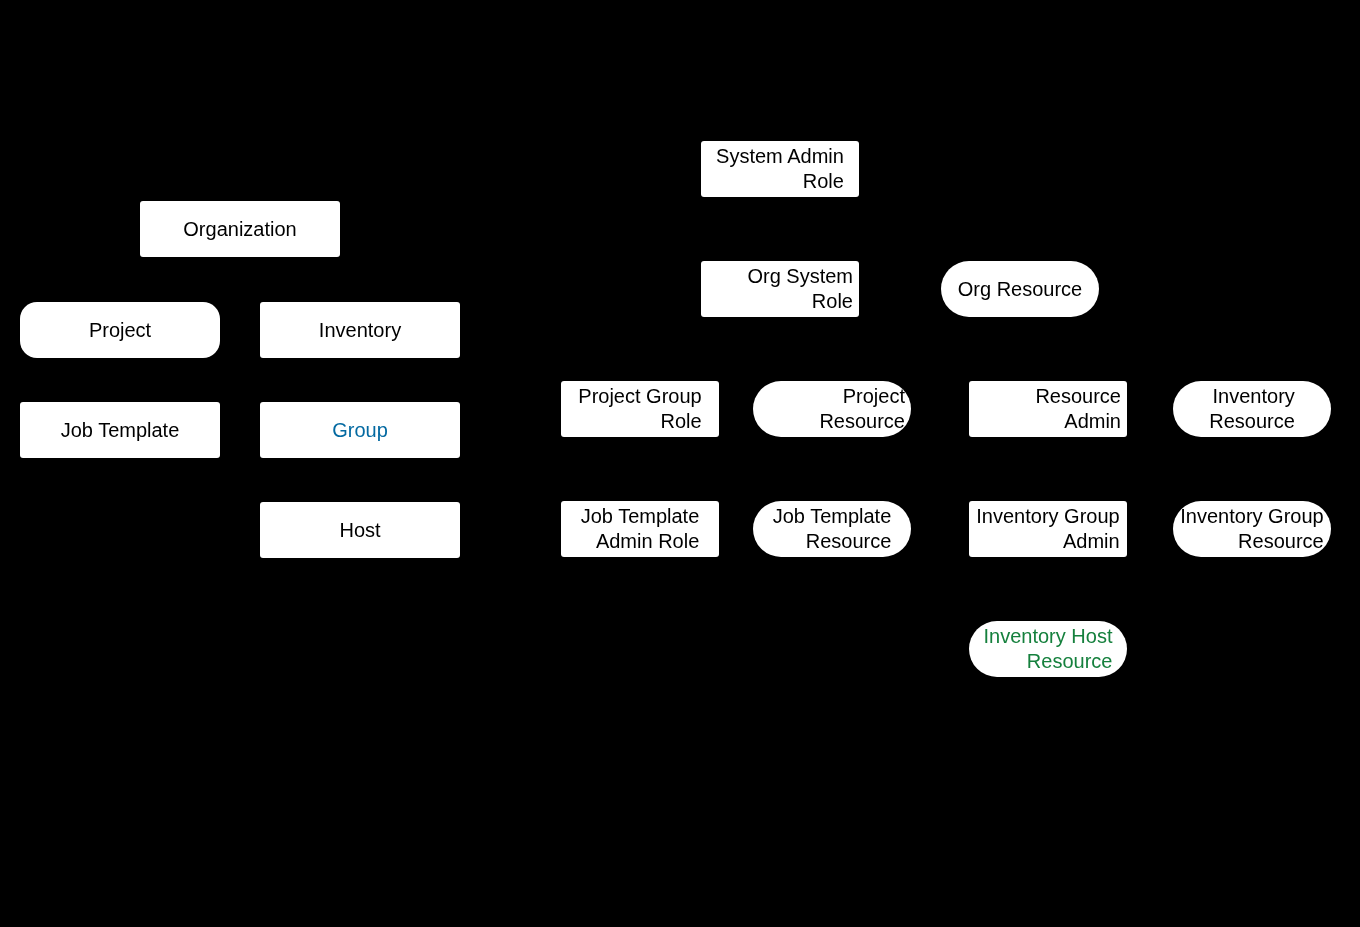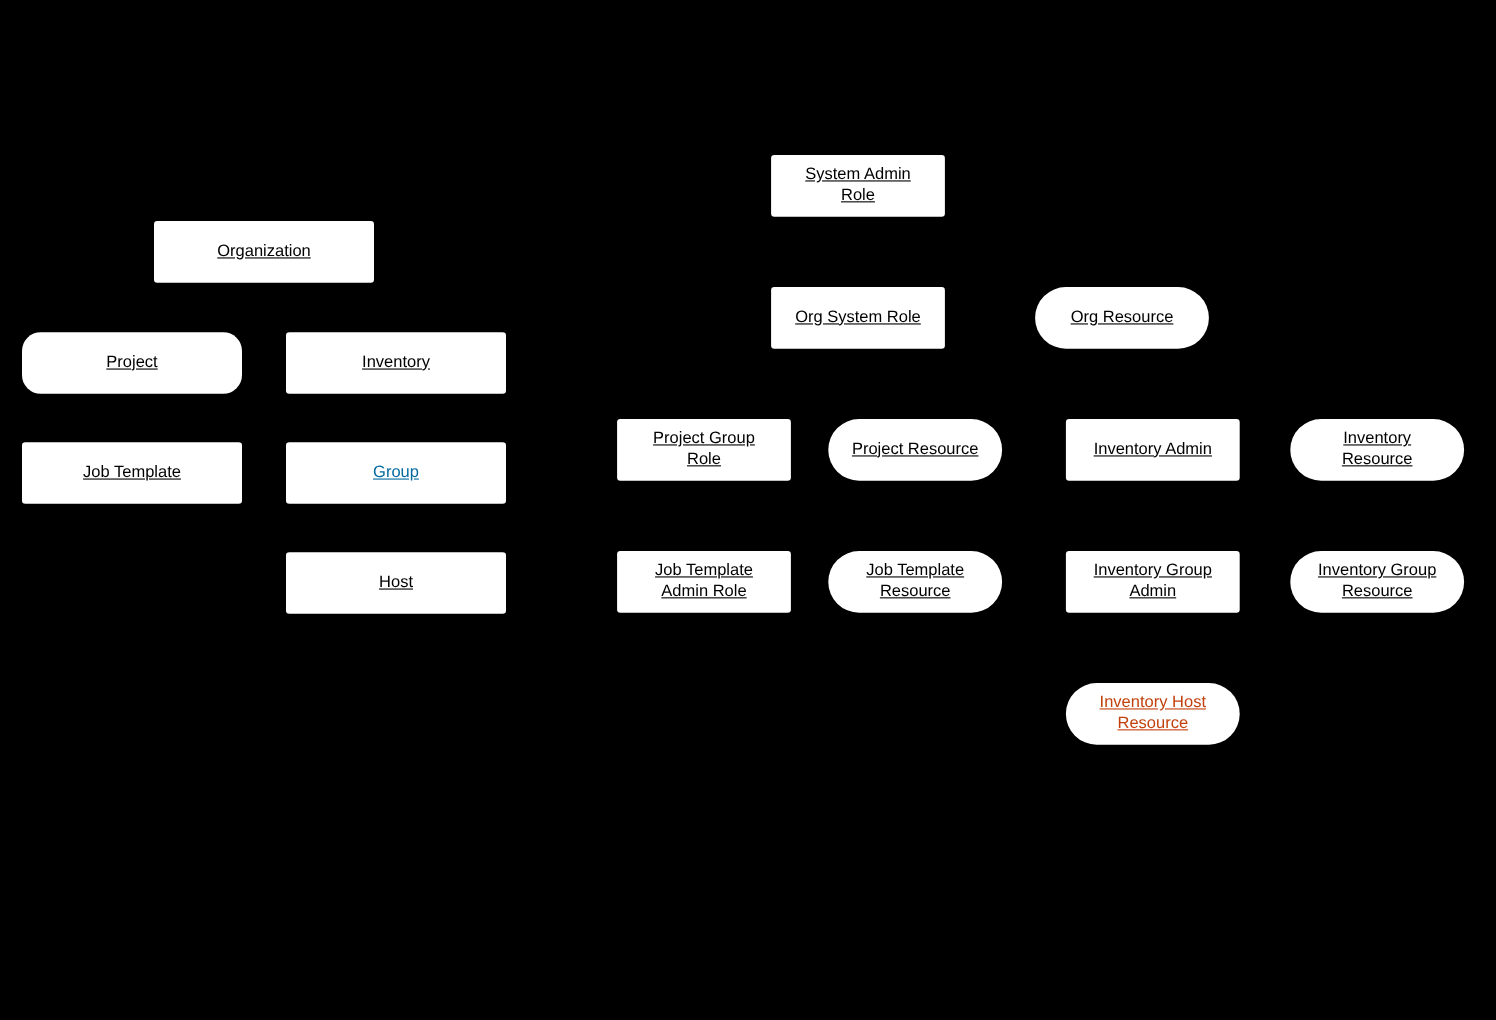--- a/index.html
+++ b/index.html
@@ -22,27 +22,26 @@
     height: 927px;
     background: #000000;
   }
   .node {
     position: absolute;
     background: #ffffff;
     color: #000000;
     display: flex;
     align-items: center;
     justify-content: center;
-    text-align: center;
+    text-align: right;
     line-height: 1.25;
-    font-size: 15px;
+    font-size: 20px;
     box-sizing: border-box;
     padding: 4px 6px;
     white-space: pre-line;
-    text-decoration: underline;
   }
   .rect {
     border-radius: 3px;
   }
   .pill {
     border-radius: 999px;
   }
 </style>
 </head>
 <body>
@@ -54,26 +53,26 @@
     <div class="node rect" style="left: 20px; top: 402px; width: 200px; height: 56px; background: rgb(255, 255, 255); color: rgb(0, 0, 0);">Job Template</div>
     <div class="node rect" style="left: 260px; top: 402px; width: 200px; height: 56px; background: rgb(255, 255, 255); color: #0369a1;">Group</div>
     <div class="node rect" style="left: 260px; top: 502px; width: 200px; height: 56px; background: rgb(255, 255, 255); color: rgb(0, 0, 0);">Host</div>
     <div class="node rect" style="left: 701px; top: 141px; width: 158px; height: 56px; background: rgb(255, 255, 255); color: rgb(0, 0, 0);">System Admin
 Role</div>
     <div class="node rect" style="left: 701px; top: 261px; width: 158px; height: 56px; background: rgb(255, 255, 255); color: rgb(0, 0, 0);">Org System Role</div>
     <div class="node pill" style="left: 941px; top: 261px; width: 158px; height: 56px; background: rgb(255, 255, 255); color: rgb(0, 0, 0);">Org Resource</div>
     <div class="node rect" style="left: 561px; top: 381px; width: 158px; height: 56px; background: rgb(255, 255, 255); color: rgb(0, 0, 0);">Project Group
 Role</div>
     <div class="node pill" style="left: 753px; top: 381px; width: 158px; height: 56px; background: rgb(255, 255, 255); color: rgb(0, 0, 0);">Project Resource</div>
-    <div class="node rect" style="left: 969px; top: 381px; width: 158px; height: 56px; background: rgb(255, 255, 255); color: rgb(0, 0, 0);">Inventory Admin</div>
+    <div class="node rect" style="left: 969px; top: 381px; width: 158px; height: 56px; background: rgb(255, 255, 255); color: rgb(0, 0, 0);">Resource Admin</div>
     <div class="node pill" style="left: 1173px; top: 381px; width: 158px; height: 56px; background: rgb(255, 255, 255); color: rgb(0, 0, 0);">Inventory
 Resource</div>
     <div class="node rect" style="left: 561px; top: 501px; width: 158px; height: 56px; background: rgb(255, 255, 255); color: rgb(0, 0, 0);">Job Template
 Admin Role</div>
     <div class="node pill" style="left: 753px; top: 501px; width: 158px; height: 56px; background: rgb(255, 255, 255); color: rgb(0, 0, 0);">Job Template
 Resource</div>
     <div class="node rect" style="left: 969px; top: 501px; width: 158px; height: 56px; background: rgb(255, 255, 255); color: rgb(0, 0, 0);">Inventory Group
 Admin</div>
     <div class="node pill" style="left: 1173px; top: 501px; width: 158px; height: 56px; background: rgb(255, 255, 255); color: rgb(0, 0, 0);">Inventory Group
 Resource</div>
-    <div class="node pill" style="left: 969px; top: 621px; width: 158px; height: 56px; background: rgb(255, 255, 255); color: #c2410c;">Inventory Host
+    <div class="node pill" style="left: 969px; top: 621px; width: 158px; height: 56px; background: rgb(255, 255, 255); color: #15803d;">Inventory Host
 Resource</div>
   </div>
 
 </body></html>

